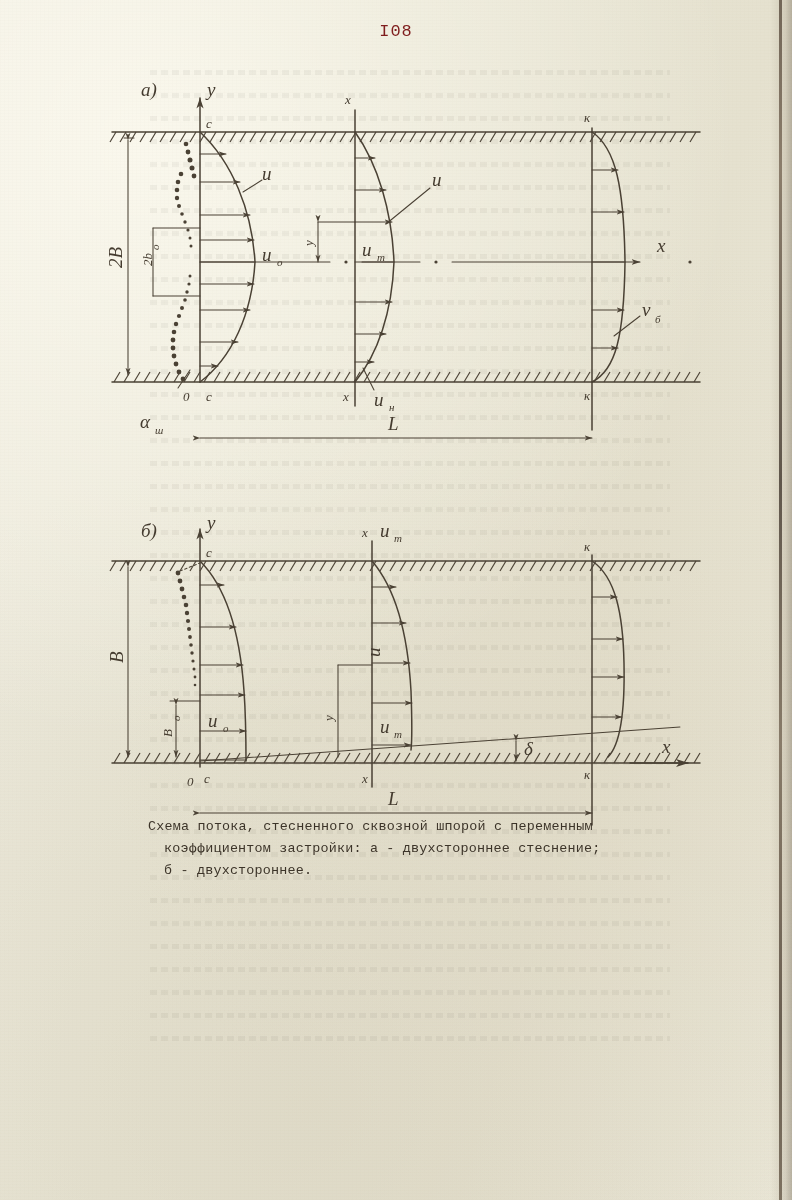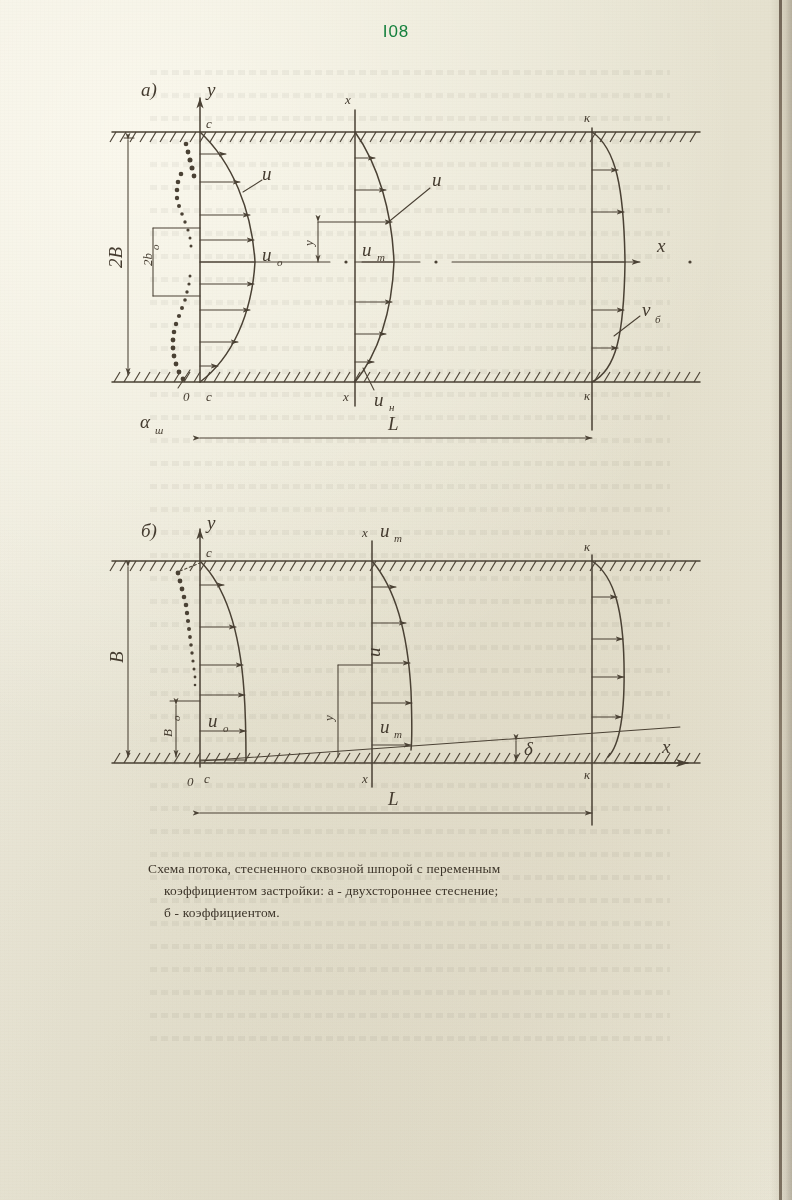--- a/index.html
+++ b/index.html
@@ -79,24 +79,24 @@
     background: linear-gradient(90deg, rgba(120,105,85,0) 0%, rgba(120,105,85,0.18) 70%, rgba(90,78,62,0.35) 100%);
     pointer-events: none;
   }
 
   #page-number {
     position: absolute;
     top: 22px;
     left: 0;
     width: 792px;
     text-align: center;
-    font-family: Liberation Sans, sans-serif;
+    font-family: Liberation Mono, monospace;
     font-size: 17px;
     letter-spacing: 1px;
-    color: #15803d;
+    color: #7f1d1d;
   }
 
   svg.figure {
     position: absolute;
     left: 0;
     top: 0;
     overflow: visible;
   }
   .ink {
     stroke: #4a4134;
@@ -114,23 +114,23 @@
     font-style: italic;
     fill: #443b2f;
     font-size: 19px;
   }
   text.hand.small { font-size: 13px; }
   text.hand.tiny  { font-size: 11px; }
 
   #caption {
     position: absolute;
     left: 148px;
-    top: 858px;
+    top: 816px;
     width: 560px;
-    font-family: Liberation Serif, serif;
+    font-family: Liberation Mono, monospace;
     font-size: 13.4px;
     line-height: 22px;
     color: #3c3429;
     letter-spacing: 0.2px;
   }
   #caption .line2, #caption .line3 { margin-left: 16px; }
 </style>
 </head>
 <body>
 
@@ -686,18 +686,18 @@
 
     <g>
       <line class="ink ink-thin" x1="200" y1="308" x2="592" y2="308" marker-start="url(#arrBs)" marker-end="url(#arrBs)"></line>
       <text class="hand" x="388" y="300">L</text>
     </g>
   </svg>
 
   <div id="caption">
     <div class="line1">Схема потока, стесненного сквозной шпорой с переменным</div>
     <div class="line2">коэффициентом застройки: а - двухстороннее стеснение;</div>
-    <div class="line3">б - коэффициентом.</div>
+    <div class="line3">б - двухстороннее.</div>
   </div>
 
   <div id="page-edge-soft"></div>
   <div id="page-edge"></div>
 </div>
 
 </body></html>

